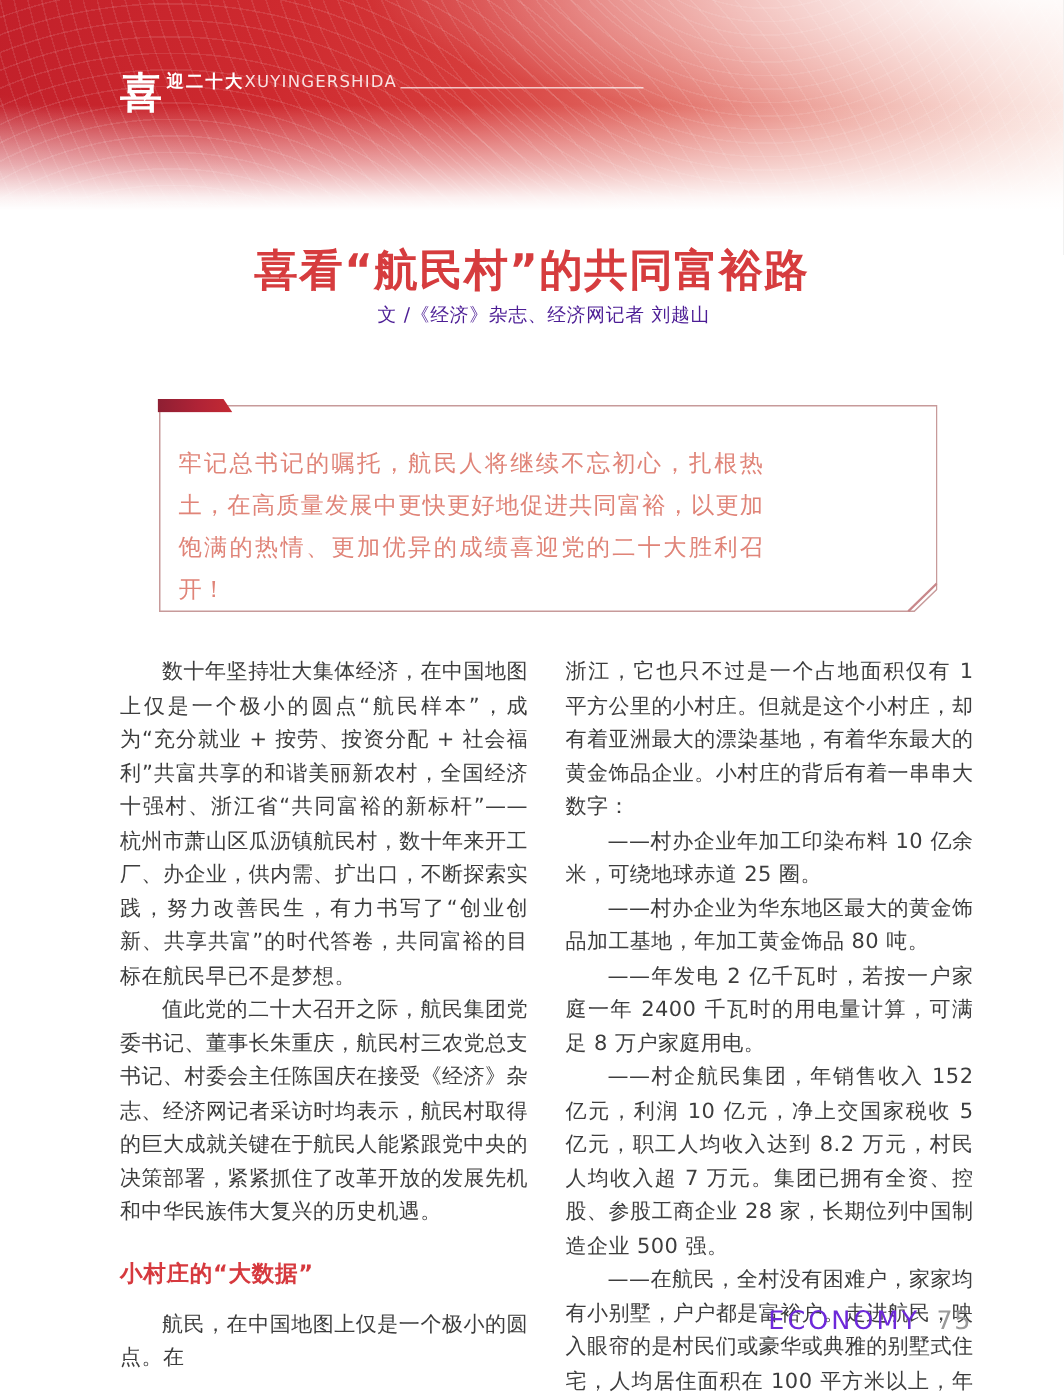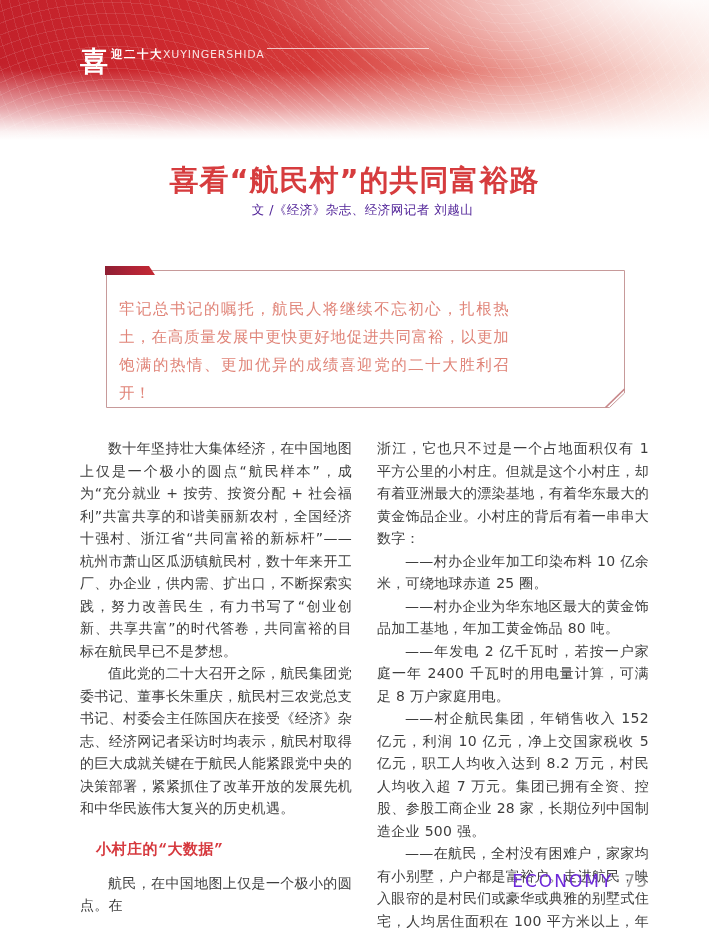--- a/index.html
+++ b/index.html
@@ -46,21 +46,21 @@
     line-height: 28px;
     letter-spacing: 0;
   }
   .logo-right { margin-left: 3px; display: flex; flex-direction: row; }
   .logo-slogan {
     font-size: 11.5px;
     font-weight: bold;
     letter-spacing: 1.5px;
     line-height: 13px;
   }
-  .logo-pinyin-row { display: flex; }
+  .logo-pinyin-row { display: flex; align-items: flex-end; }
   .logo-pinyin {
     font-size: 11px;
     letter-spacing: 0.8px;
     line-height: 13px;
     color: rgba(255,255,255,0.85);
   }
   .logo-underline {
     display: inline-block;
     width: 162px;
     height: 1px;
@@ -122,26 +122,25 @@
   .col { width: 272px; }
   .para {
     font-size: 14px;
     line-height: 22.5px;
     letter-spacing: 0.3px;
     text-align: justify;
     color: #3d3d3d;
   }
   .para.indent { text-indent: 2em; }
   .subheading {
-    margin: 20px 0 13px 16px;
+    margin: 20px 0 13px 0;
     font-size: 15px;
     font-weight: bold;
     letter-spacing: 0.5px;
     color: #d6393e;
-    font-family: Liberation Mono, monospace;
   }
 
   
   .page-footer {
     position: absolute;
     top: 871px; right: 61px;
     display: flex;
     align-items: baseline;
     gap: 11px;
   }

